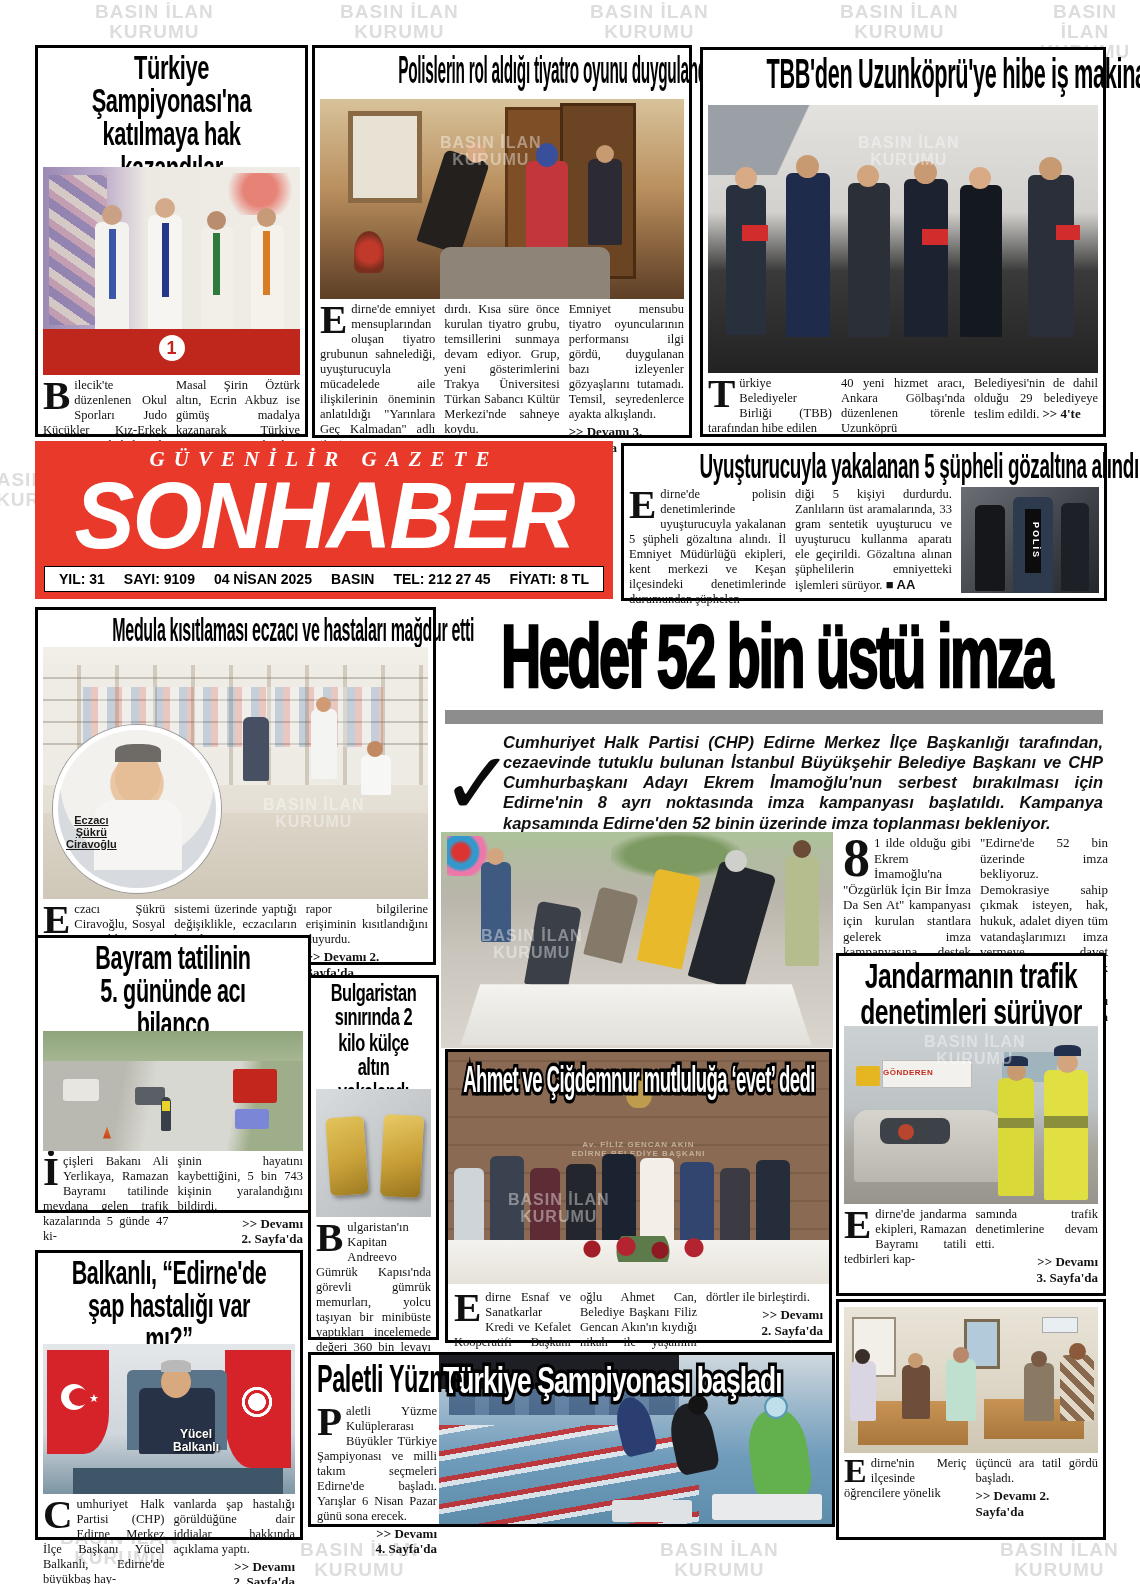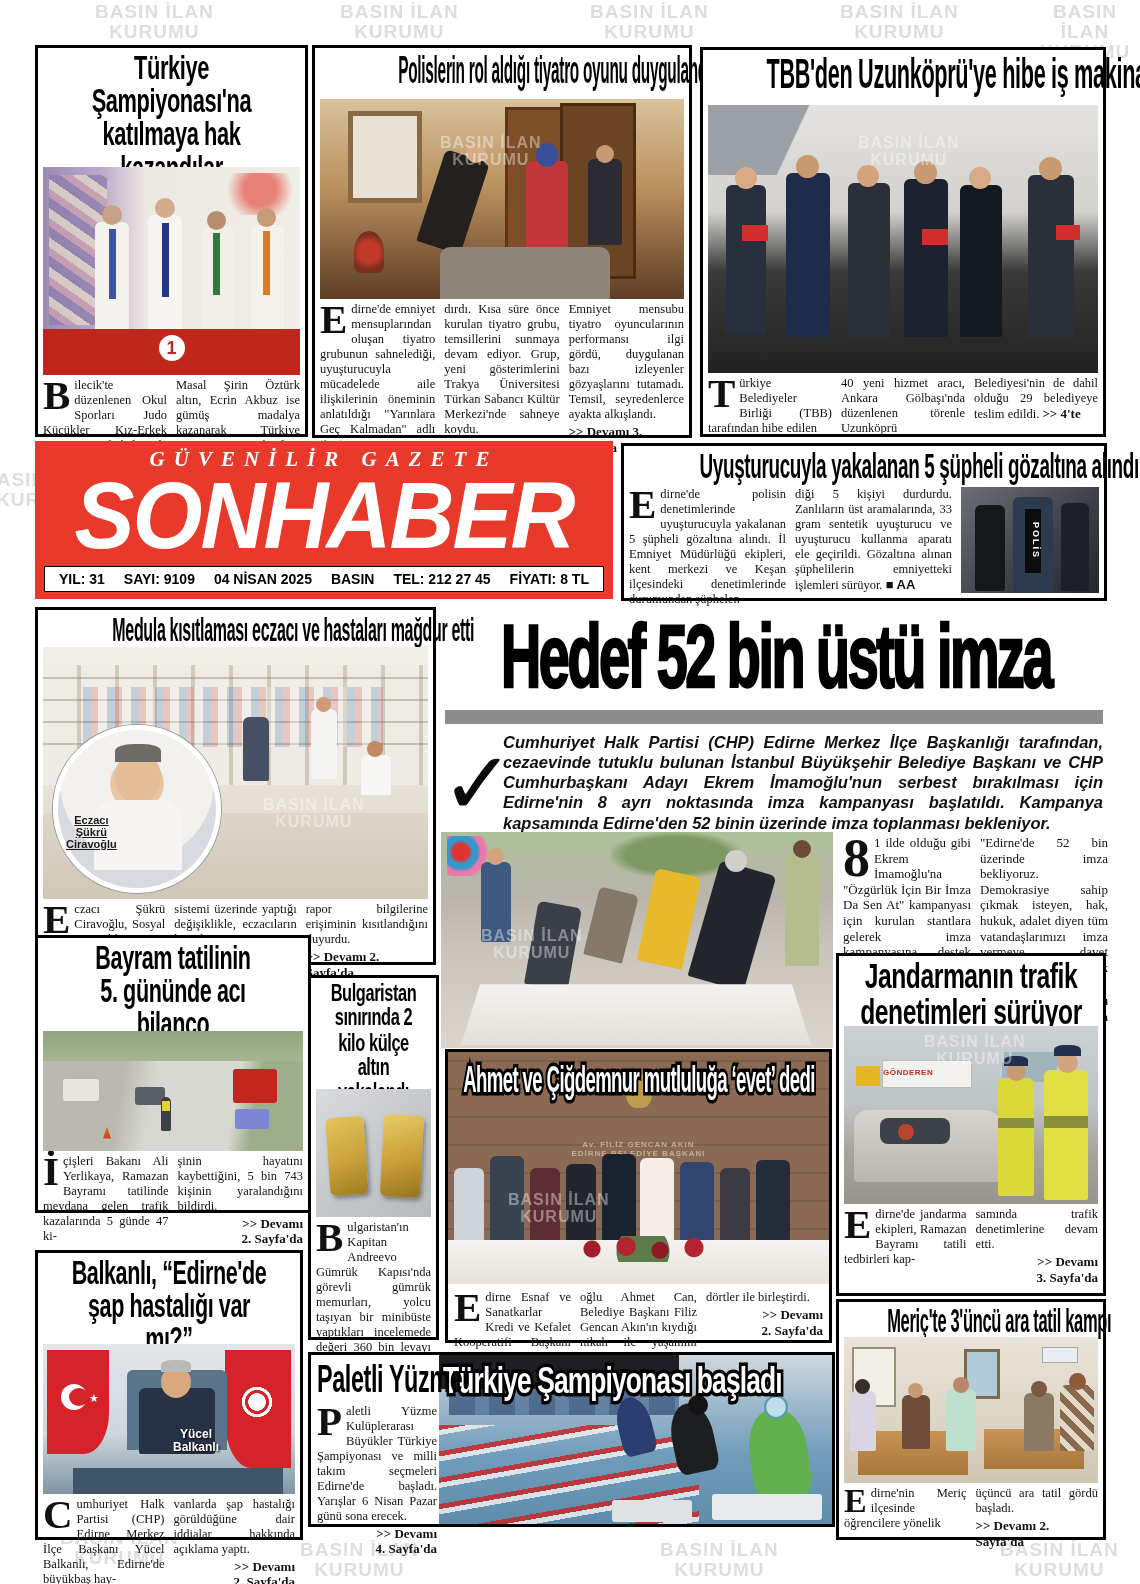--- a/index.html
+++ b/index.html
@@ -391,23 +391,20 @@
     <div class="body">
       <div class="col"><span class="dropcap">E</span><span>dirne'de jandarma ekipleri, Ramazan Bayramı tatili tedbirleri kap-</span></div>
       <div class="col"><span>samında trafik denetimlerine devam etti.</span>
         <div class="more">&gt;&gt; Devamı
 3. Sayfa'da</div>
       </div>
     </div>
   </div>
 
   <div class="box" style="left:836px;top:1299px;width:270px;height:241px;">
-    <div style="height:30px;">
-      <div class="hl fit" style="font-size:25px;white-space:nowrap;transform:scale(0.66,1.3);">Meriç'te 3'üncü ara tatil kampı</div>
-    </div>
     <div class="photo" style="height:146px;background:linear-gradient(180deg,#e9e4d8 0%,#ddd6c6 55%,#cfc6b2 100%);">
       <div class="abs" style="left:8px;top:10px;width:40px;height:56px;background:#f2efe8;border:2px solid #9a8f7a;"></div>
       <div class="abs" style="left:120px;top:12px;width:30px;height:44px;background:#b3cadb;border:3px solid #7a6a50;"></div>
       <div class="abs" style="right:20px;top:10px;width:34px;height:14px;background:#e9eef2;border:1px solid #aaa;"></div>
       <div class="abs" style="left:14px;bottom:8px;width:110px;height:44px;background:linear-gradient(180deg,#c89455 0%,#a9763c 100%);"></div>
       <div class="abs" style="right:14px;bottom:14px;width:100px;height:40px;background:linear-gradient(180deg,#c89455 0%,#a9763c 100%);"></div>
       <div class="figure" style="left:6px;top:54px;width:26px;height:60px;background:#d9d5e2;"></div>
       <div class="head" style="left:11px;top:42px;width:15px;height:15px;background:#3a2e28;"></div>
       <div class="figure" style="left:58px;top:58px;width:28px;height:54px;background:#6e4e3a;"></div>
       <div class="head" style="left:64px;top:46px;width:15px;height:15px;background:#c79a72;"></div>

